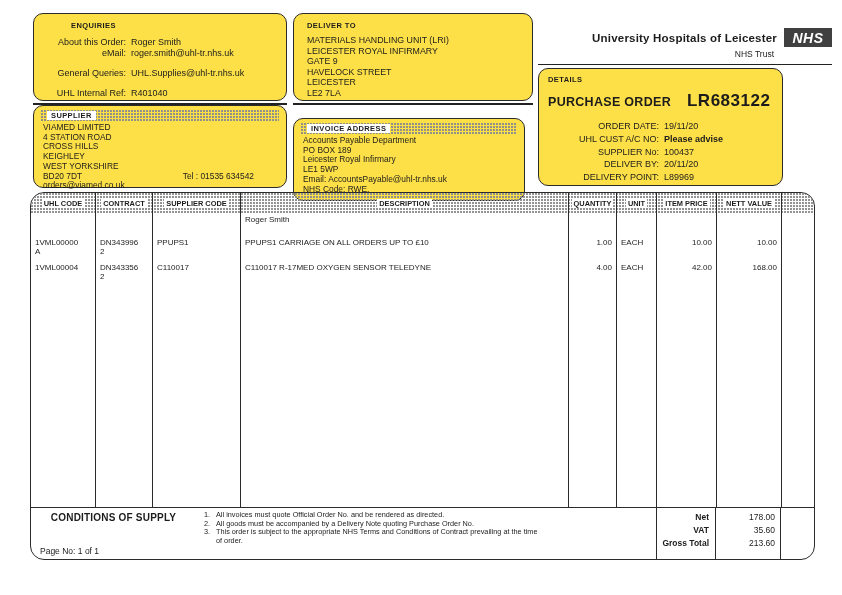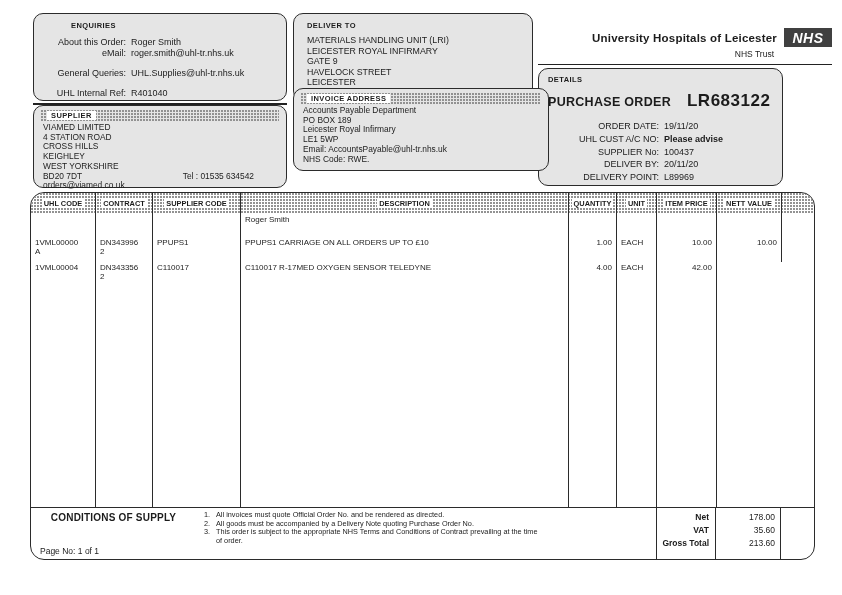--- a/index.html
+++ b/index.html
@@ -1,21 +1,21 @@
 <!DOCTYPE html>
 <html><head>
 <meta charset="utf-8">
 <style>
   * { margin:0; padding:0; box-sizing:border-box; }
   html,body { background:#e8e8e8; }
   .page {
     position:relative; width:842px; height:595px; background:#ffffff;
     font-family:"Liberation Sans", sans-serif; color:#1c1c1c; overflow:hidden;
   }
-  .box { position:absolute; border:1.3px solid #2b2b2b; border-radius:10px; background:#e5e5e5; }
+  .box { position:absolute; border:1.3px solid #2b2b2b; border-radius:10px; background:#fde047; }
   .box-title { font-size:7.5px; font-weight:bold; letter-spacing:.4px; }
   .dither {
     background-image: radial-gradient(circle at 1px 1px, #8d8d8d .7px, transparent .85px);
     background-size:3px 3px;
   }
   
   #enquiries-box { left:33px; top:13px; width:254px; height:88px; padding-top:7px; }
   #enquiries-box .box-title { margin-left:37px; }
   .enq-row { display:grid; grid-template-columns:92px 1fr; column-gap:5px; font-size:9px; line-height:11px; }
   .enq-row .lab { text-align:right; }
@@ -37,21 +37,21 @@
   #details-box .box-title { margin-left:9px; }
   .po-line { display:flex; align-items:baseline; margin:7px 0 0 9px; }
   .po-label { font-size:12.5px; font-weight:bold; letter-spacing:.3px; }
   .po-number { font-size:17px; font-weight:bold; margin-left:16px; letter-spacing:.5px; }
   .d-rows { margin-top:9px; }
   .d-row { display:grid; grid-template-columns:120px 1fr; column-gap:5px; font-size:9px; line-height:12.8px; }
   .d-row .d-label { text-align:right; }
   .d-row:nth-child(2) .d-value { font-weight:bold; }
   
   #supplier-box { left:33px; top:105px; width:254px; height:83px; padding-top:4px; }
-  #invoice-box  { left:293px; top:88px; width:256px; height:83px; padding-top:4px; }
+  #invoice-box  { left:293px; top:118px; width:232px; height:83px; padding-top:4px; }
   .band { height:11px; margin:0 7px; display:flex; align-items:center; }
   .band .box-title { background:#fff; padding:0 4px; margin-left:6px; }
   .addr-lines { padding-left:9px; margin-top:2px; font-size:8.4px; line-height:9.7px; }
   .pc-row { display:flex; }
   .pc-row .tel { margin-left:auto; margin-right:32px; }
   
   #order-table { position:absolute; left:30px; top:192px; width:785px; height:368px;
     border:1.3px solid #2b2b2b; border-radius:14px; display:flex; flex-direction:column; overflow:hidden; }
   .t-header { height:21px; display:flex; align-items:stretch; }
   .t-header .hc { display:flex; align-items:center; justify-content:center; }
@@ -272,20 +272,21 @@
         </div>
         <div class="t-cell c-con">
           <span>DN343356</span>
           <span class="cont">2</span>
         </div>
         <div class="t-cell c-sup">C110017</div>
         <div class="t-cell c-desc">C110017 R-17MED OXYGEN SENSOR TELEDYNE</div>
         <div class="t-cell c-qty">4.00</div>
         <div class="t-cell c-unit">EACH</div>
         <div class="t-cell c-price">42.00</div>
+        <div class="t-cell c-nett">168.00</div>
         <div class="t-cell c-sp"></div>
       </div>
     </div>
 
     <div class="t-footer">
       <div class="footer-left">
         <div class="cond-row">
           <div class="cond-title">CONDITIONS OF SUPPLY</div>
           <div class="cond-list">
             <ol>

